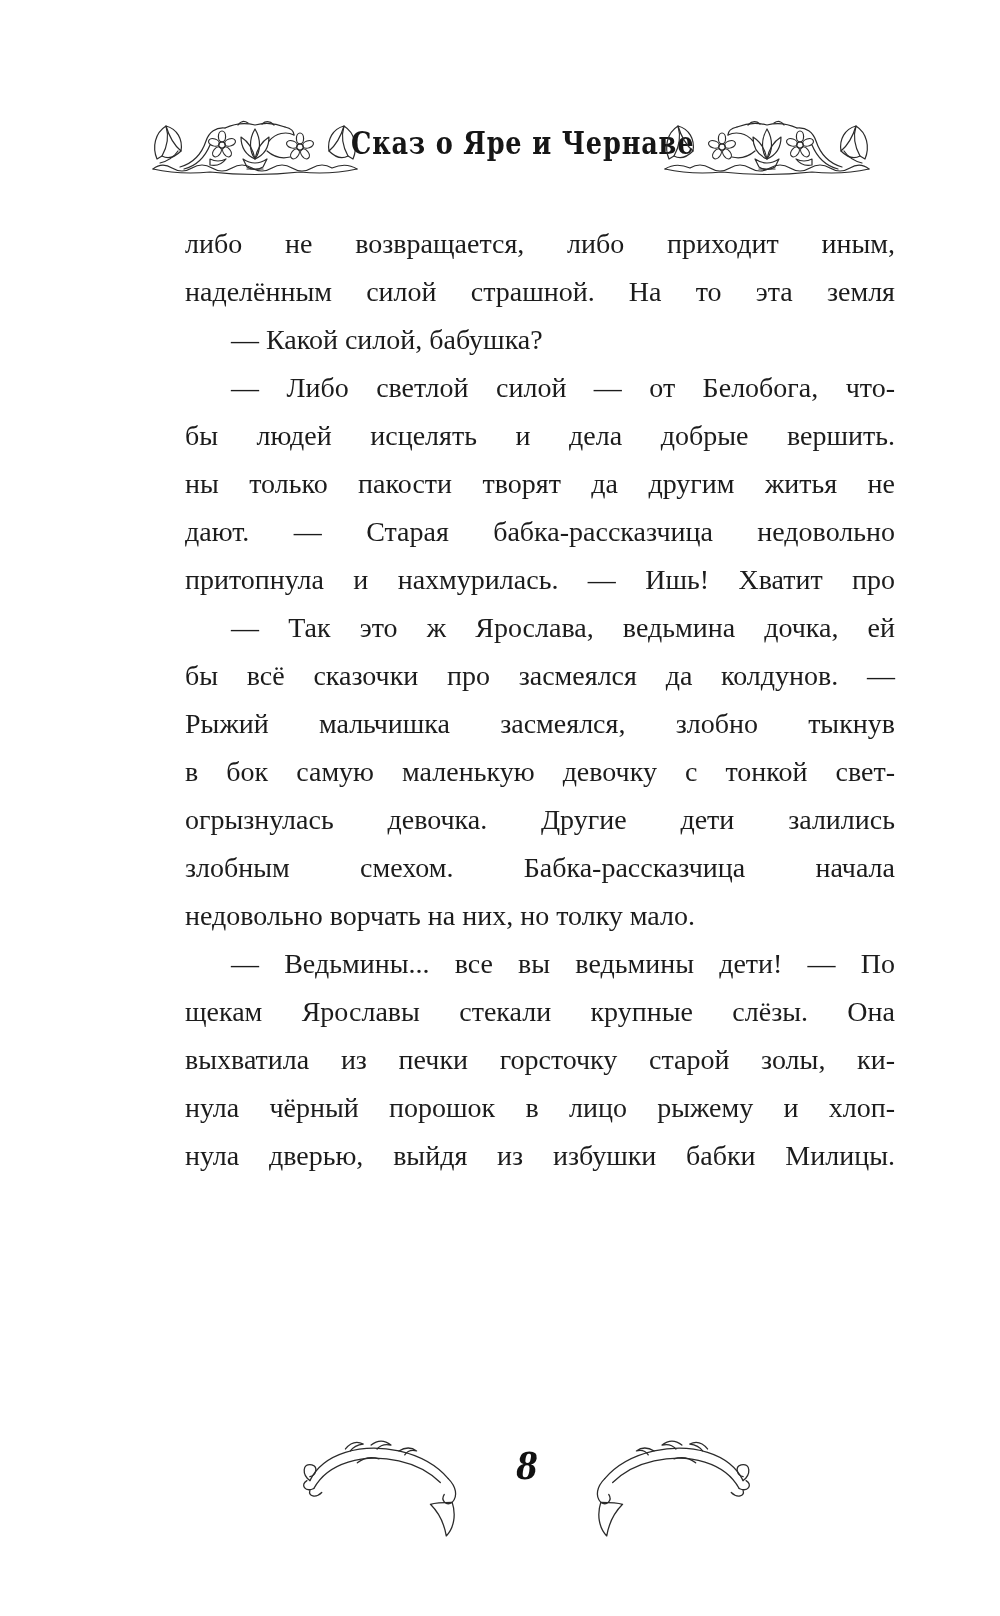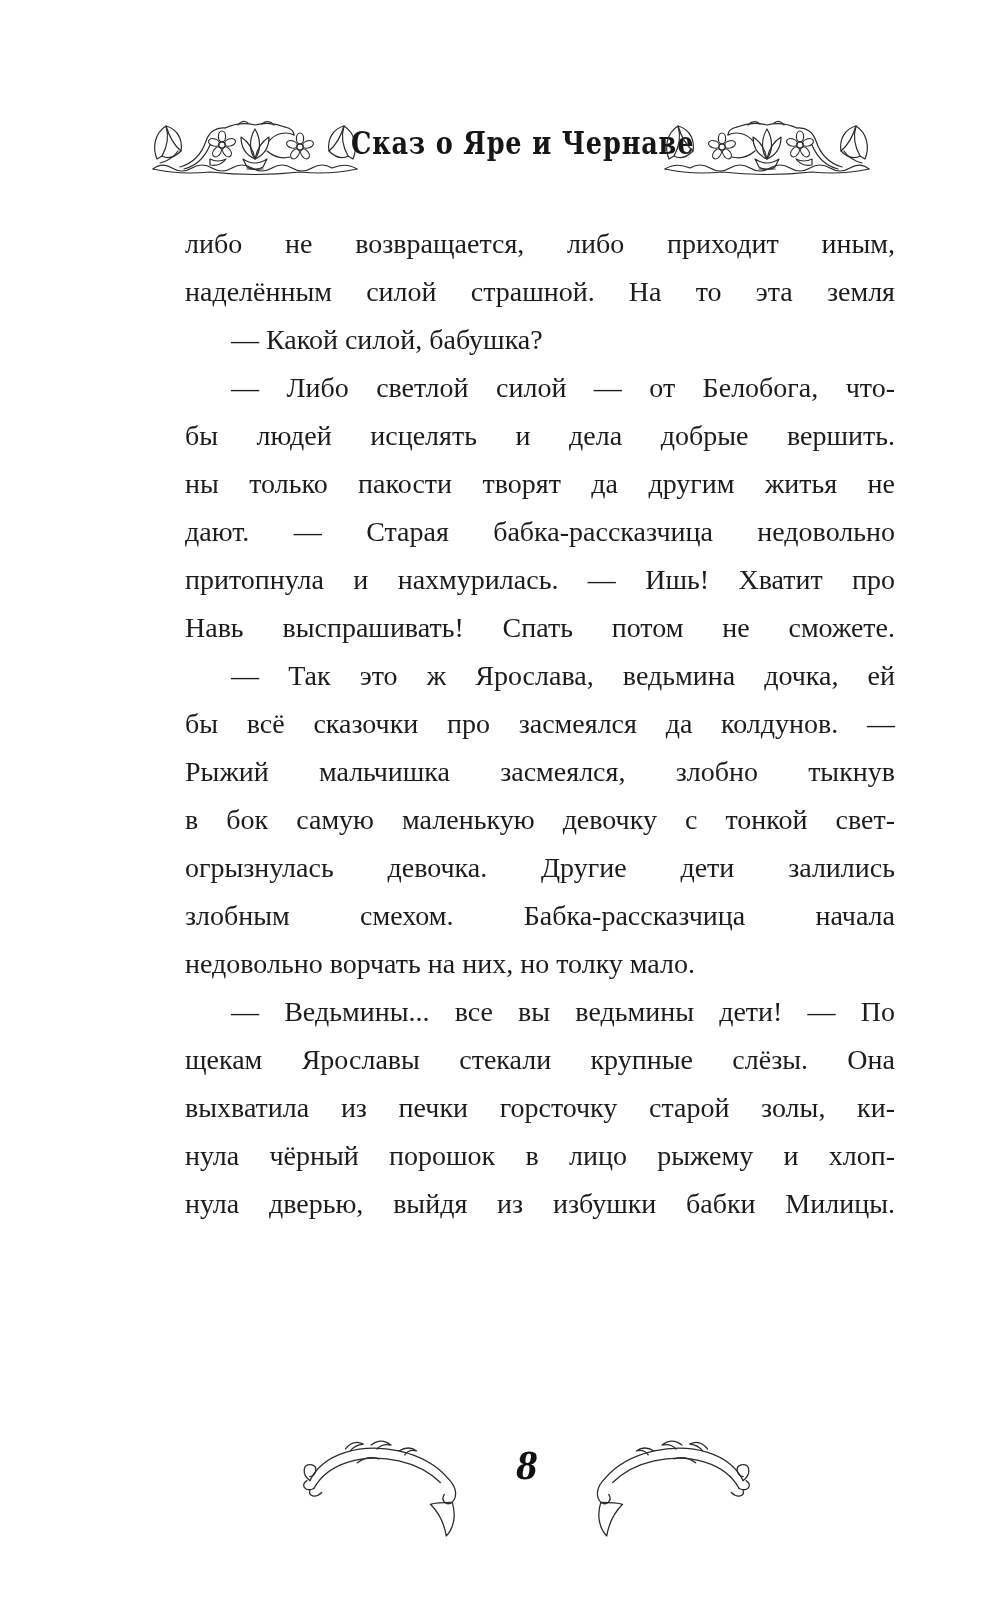--- a/index.html
+++ b/index.html
@@ -159,21 +159,20 @@
 
   <main class="body-text">
       <div class="line">либо не возвращается, либо приходит иным,</div>
       <div class="line">наделённым силой страшной. На то эта земля</div>
       <div class="line no-j indent">— Какой силой, бабушка?</div>
       <div class="line indent">— Либо светлой силой — от Белобога, что-</div>
       <div class="line">бы людей исцелять и дела добрые вершить.</div>
       <div class="line">ны только пакости творят да другим житья не</div>
       <div class="line">дают. — Старая бабка-рассказчица недовольно</div>
       <div class="line">притопнула и нахмурилась. — Ишь! Хватит про</div>
-      <div class="line">Навь выспрашивать! Спать потом не сможете.</div>
       <div class="line indent">— Так это ж Ярослава, ведьмина дочка, ей</div>
       <div class="line">бы всё сказочки про засмеялся да колдунов. —</div>
       <div class="line">Рыжий мальчишка засмеялся, злобно тыкнув</div>
       <div class="line">в бок самую маленькую девочку с тонкой свет-</div>
       <div class="line">огрызнулась девочка. Другие дети залились</div>
       <div class="line">злобным смехом. Бабка-рассказчица начала</div>
       <div class="line no-j">недовольно ворчать на них, но толку мало.</div>
       <div class="line indent">— Ведьмины... все вы ведьмины дети! — По</div>
       <div class="line">щекам Ярославы стекали крупные слёзы. Она</div>
       <div class="line">выхватила из печки горсточку старой золы, ки-</div>

